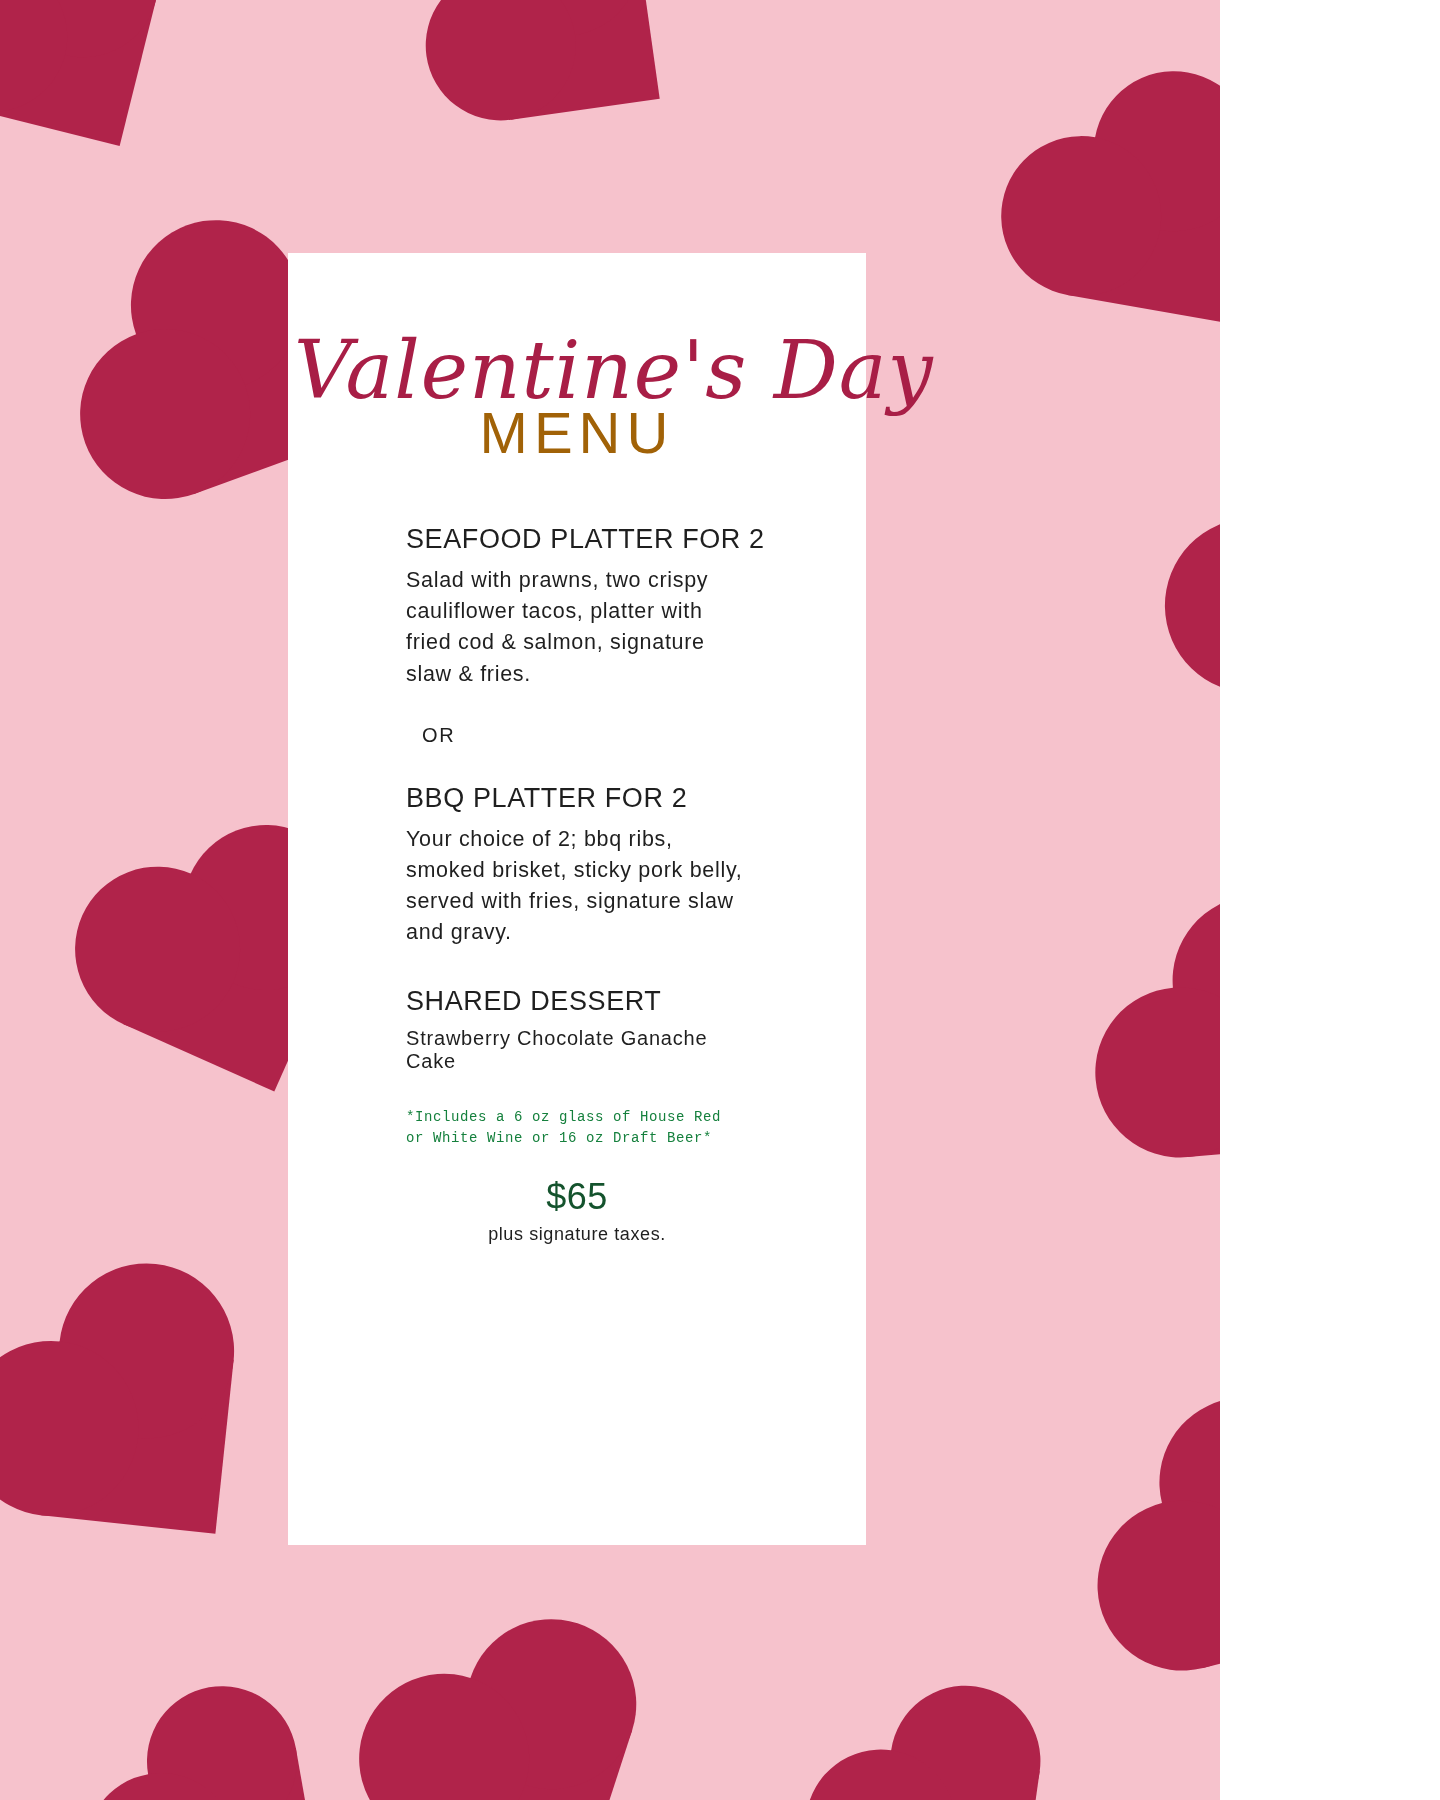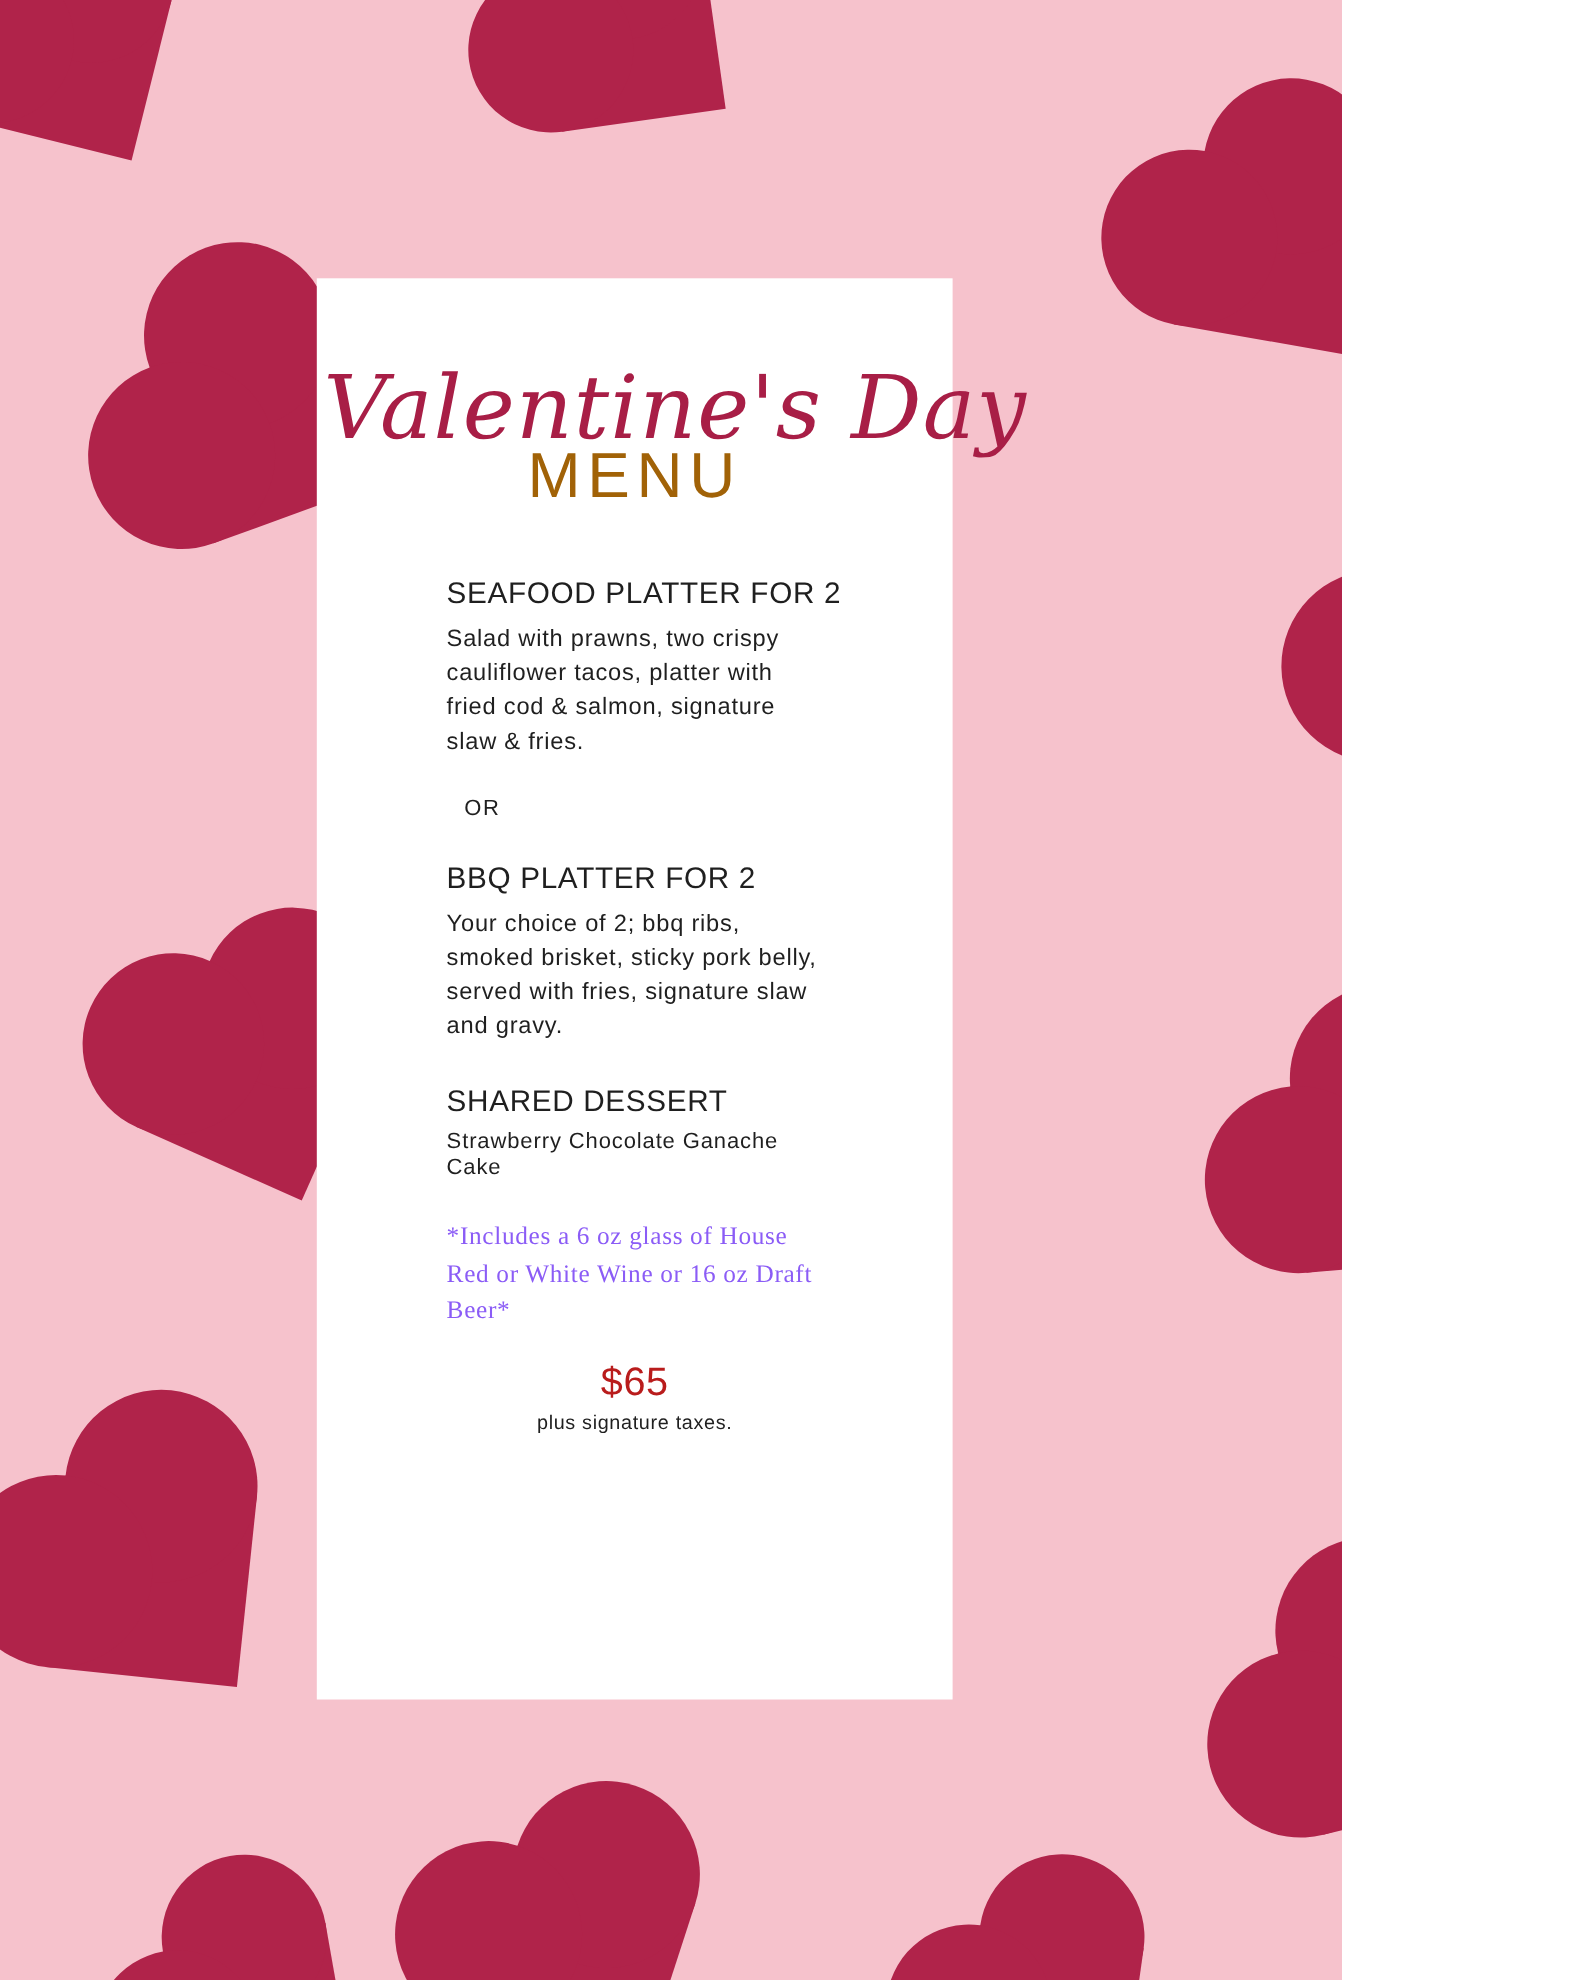--- a/index.html
+++ b/index.html
@@ -110,32 +110,32 @@
   .gap-lg { height: 38px; }
 
   .dessert-body {
     font-family: "Liberation Sans", sans-serif;
     font-size: 20px;
     letter-spacing: 0.8px;
     color: #1f1f1f;
     margin: 2px 0 0 0;
   }
   .note {
-    font-family: Liberation Serif, serif;
-    font-size: 23px;
+    font-family: Liberation Mono, monospace;
+    font-size: 14px;
     line-height: 1.45;
     letter-spacing: 0.6px;
-    color: #8b5cf6;
+    color: #15803d;
     margin: 34px 0 0 0;
   }
   .price {
     text-align: center;
     font-family: "Liberation Sans", sans-serif;
     font-size: 36px;
-    color: #b91c1c;
+    color: #14532d;
     margin: 28px 0 0 0;
     letter-spacing: 0.5px;
   }
   .price-note {
     text-align: center;
     font-family: "Liberation Sans", sans-serif;
     font-size: 18px;
     letter-spacing: 0.6px;
     color: #1f1f1f;
     margin: 6px 0 0 0;

